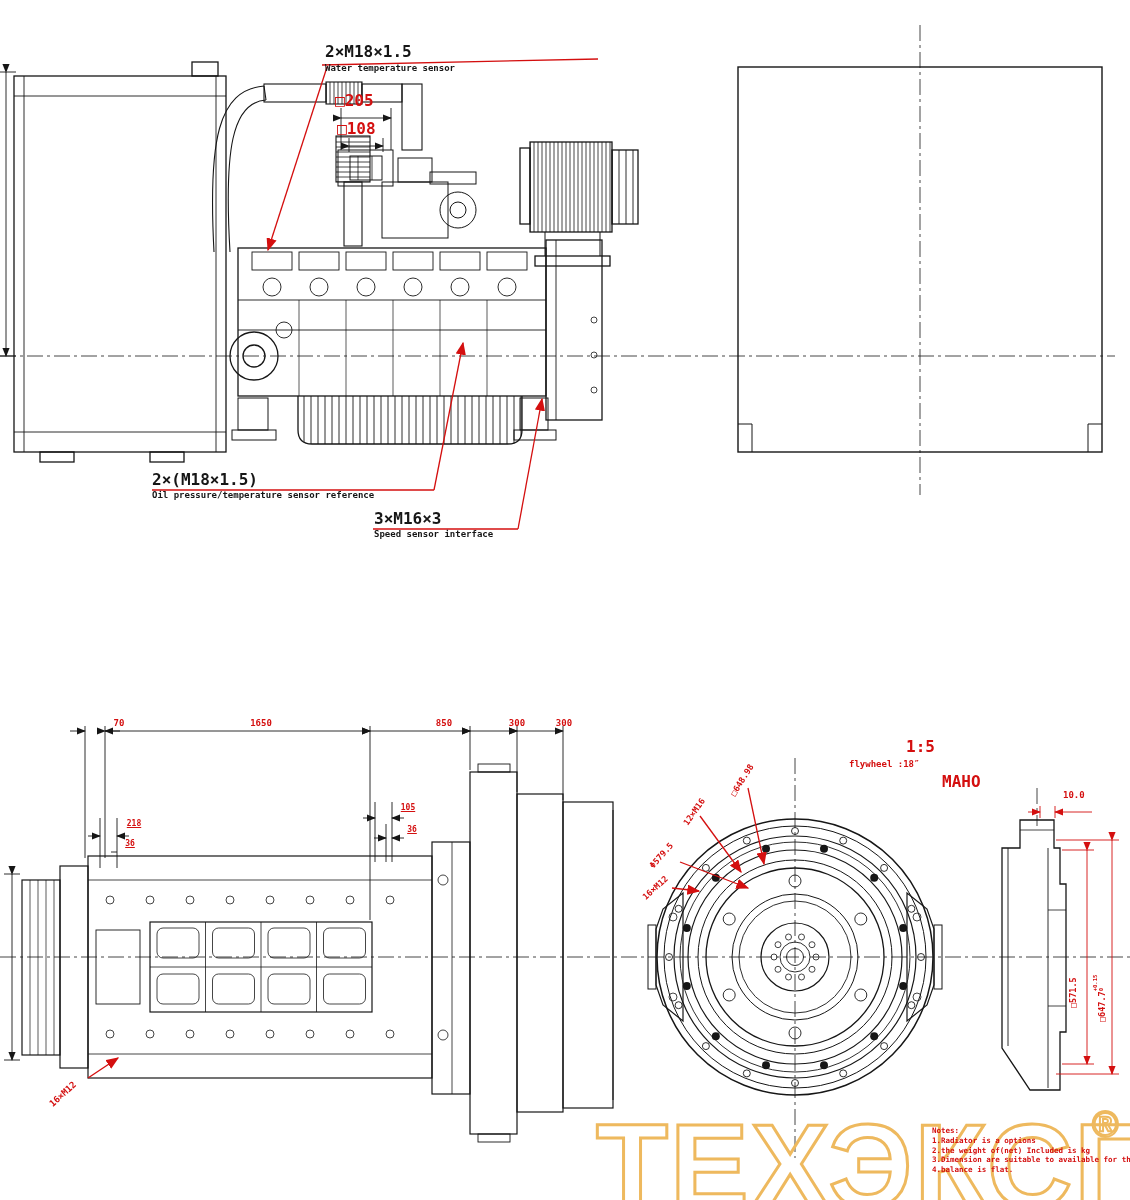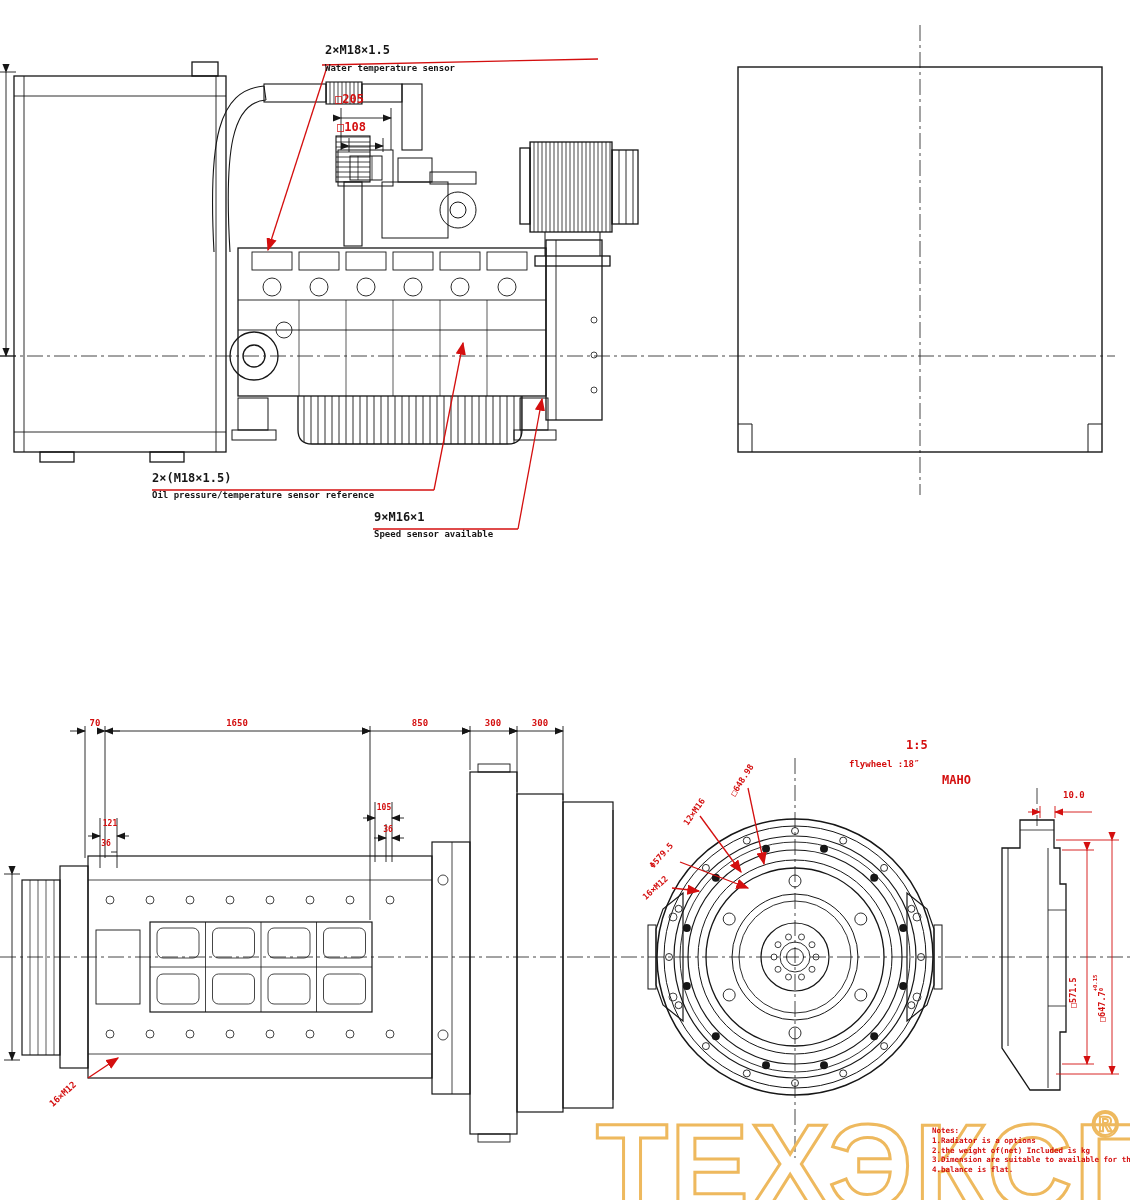--- a/index.html
+++ b/index.html
@@ -2,23 +2,23 @@
 <html><head>
 <meta charset="utf-8">
 <style>
   html,body{margin:0;padding:0;background:#fff;}
   #page{position:relative;width:1130px;height:1200px;background:#ffffff;overflow:hidden;
         font-family:"DejaVu Sans Mono","Liberation Mono",monospace;}
   #art{position:absolute;left:0;top:0;z-index:1;}
   .lbl{position:absolute;font-weight:700;white-space:nowrap;z-index:3;line-height:1.05;}
   .blk{color:#161616;}
   .red{color:#d40f0f;}
-  .ctr{transform:translateX(-50%);}
+  .ctr{transform:translateX(-50%);margin-left:24px;}
   .rot{transform-origin:0 0;}
-  .f10{font-size:12px;} .f9{font-size:9px;} .f8{font-size:8.5px;} .f7{font-size:8px;}
+  .f10{font-size:16px;} .f9{font-size:9px;} .f8{font-size:8.5px;} .f7{font-size:8px;text-decoration:underline;}
   #watermark{position:absolute;left:596px;top:1098px;z-index:2;font-family:"Liberation Sans",sans-serif;
      font-size:118px;font-weight:800;letter-spacing:2px;color:transparent;
      -webkit-text-stroke:3px #eeb95e;white-space:nowrap;}
   #wm-reg{position:absolute;left:1092px;top:1104px;z-index:2;font-family:"Liberation Sans",sans-serif;
      font-size:36px;font-weight:800;color:transparent;-webkit-text-stroke:2px #eeb95e;}
   #notes{position:absolute;left:932px;top:1126px;z-index:4;color:#d40f0f;font-weight:700;
      font-size:7.5px;line-height:1.3;}
   #notes span{display:block;white-space:nowrap;}
   .tolstack{display:inline-block;vertical-align:2px;font-size:5.5px;line-height:1;}
   .tolstack div{text-align:left;}
@@ -382,29 +382,29 @@
     <line x1="1112" y1="840" x2="1112" y2="1074" marker-start="url(#ar)" marker-end="url(#ar)" stroke-width="0.9"></line>
   </g>
 </svg>
 
 <div class="lbl blk f10" style="left:325px;top:44px">2×M18×1.5</div>
 <div class="lbl blk f9" style="left:325px;top:64px">Water temperature sensor</div>
 <div class="lbl red f10" style="left:335px;top:93px">□205</div>
 <div class="lbl red f10" style="left:337px;top:121px">□108</div>
 <div class="lbl blk f10" style="left:152px;top:472px">2×(M18×1.5)</div>
 <div class="lbl blk f9" style="left:152px;top:491px">Oil pressure/temperature sensor reference</div>
-<div class="lbl blk f10" style="left:374px;top:511px">9×M16×1</div>
-<div class="lbl blk f9" style="left:374px;top:530px">Speed sensor available</div>
+<div class="lbl blk f10" style="left:374px;top:511px">3×M16×3</div>
+<div class="lbl blk f9" style="left:374px;top:530px">Speed sensor interface</div>
 
 <div class="lbl red f9 ctr" style="left:95px;top:719px">70</div>
 <div class="lbl red f9 ctr" style="left:237px;top:719px">1650</div>
 <div class="lbl red f9 ctr" style="left:420px;top:719px">850</div>
 <div class="lbl red f9 ctr" style="left:493px;top:719px">300</div>
 <div class="lbl red f9 ctr" style="left:540px;top:719px">300</div>
-<div class="lbl red f7 ctr" style="left:110px;top:820px">121</div>
+<div class="lbl red f7 ctr" style="left:110px;top:820px">218</div>
 <div class="lbl red f7 ctr" style="left:106px;top:840px">36</div>
 <div class="lbl red f7 ctr" style="left:384px;top:804px">105</div>
 <div class="lbl red f7 ctr" style="left:388px;top:826px">36</div>
 <div class="lbl red f9 rot" style="left:48px;top:1102px;transform:rotate(-42deg)">16×M12</div>
 
 <div class="lbl red f8 rot" style="left:641px;top:895px;transform:rotate(-42deg)">16×M12</div>
 <div class="lbl red f8 rot" style="left:648px;top:864px;transform:rotate(-48deg)">Φ579.5</div>
 <div class="lbl red f8 rot" style="left:682px;top:822px;transform:rotate(-55deg)">12×M16</div>
 <div class="lbl red f8 rot" style="left:729px;top:793px;transform:rotate(-58deg)">□648.98</div>
 <div class="lbl red f10" style="left:906px;top:739px">1:5</div>

